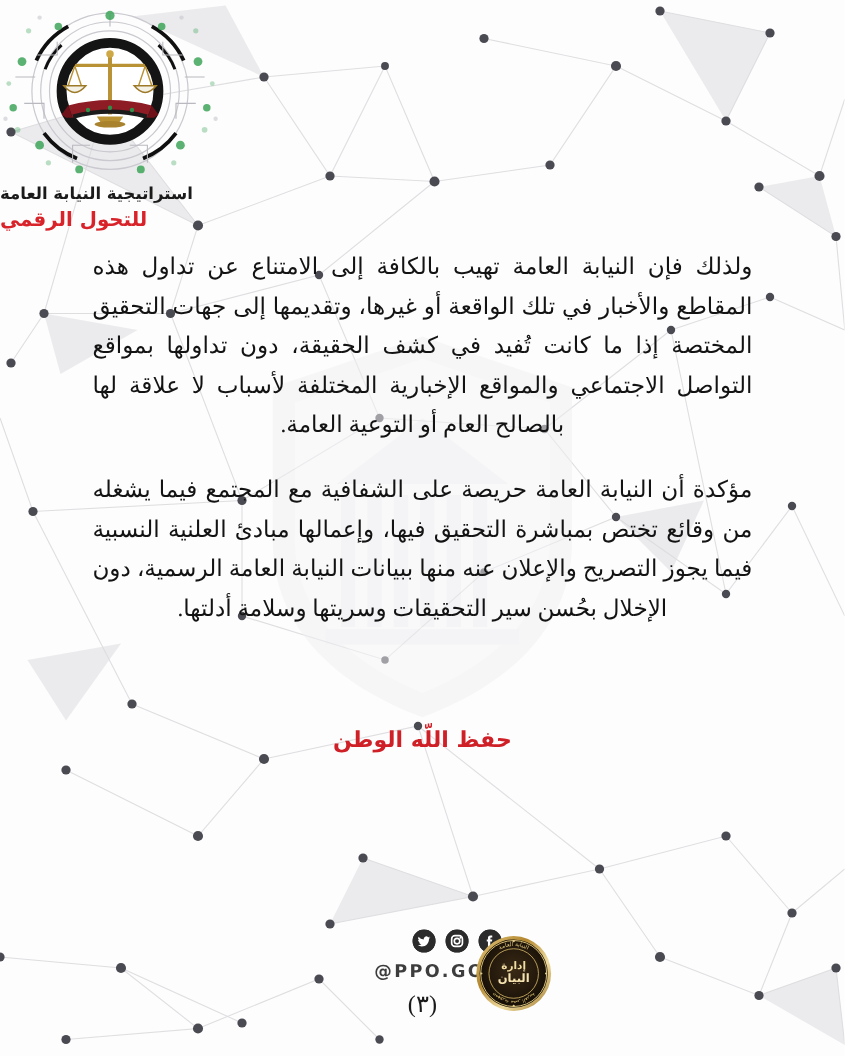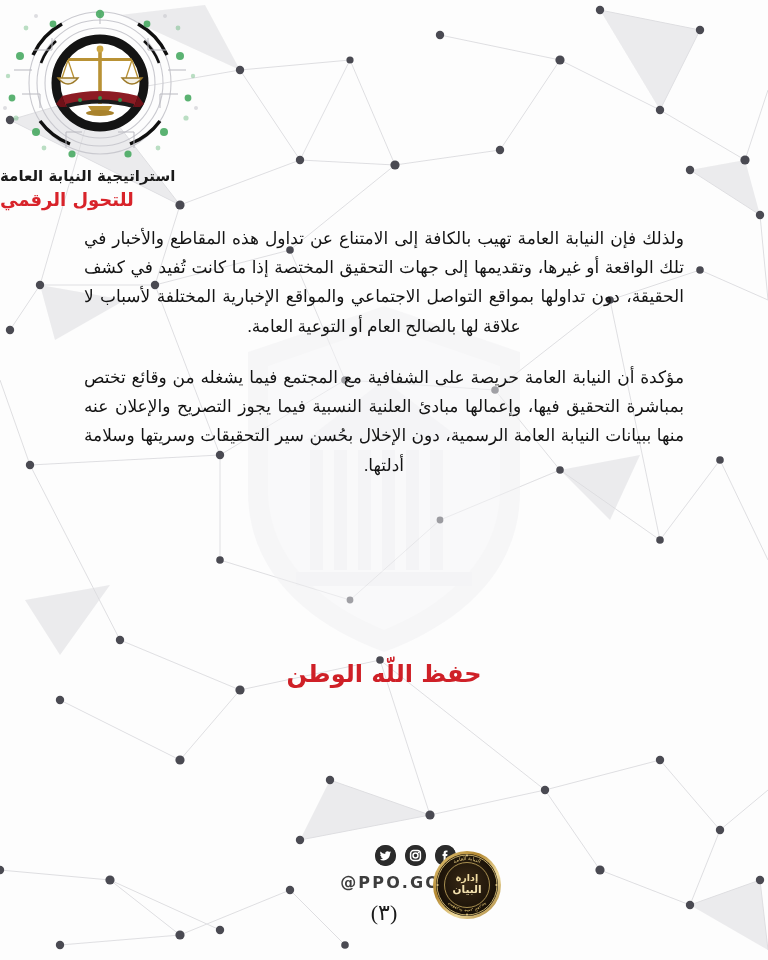--- a/index.html
+++ b/index.html
@@ -84,40 +84,40 @@
   .body-text {
     position: absolute;
     top: 224px;
     right: 84px;
     width: 600px;
     text-align: justify;
     direction: rtl;
   }
   .para {
     font-family: "Liberation Serif", "DejaVu Serif", serif;
-    font-size: 17px;
+    font-size: 21px;
     line-height: 1.72;
     color: #131313;
     text-align: justify;
     text-align-last: center;
     margin: 0;
   }
   .para + .para {
     margin-top: 22px;
   }
 
   
   .slogan {
     position: absolute;
     top: 660px;
     left: 0;
     width: 768px;
     text-align: center;
     font-family: "DejaVu Sans", "Liberation Sans", sans-serif;
-    font-size: 24px;
+    font-size: 20px;
     font-weight: bold;
     color: #cf2027;
     direction: rtl;
   }
 
   
   .footer {
     position: absolute;
     left: 0;
     top: 845px;

